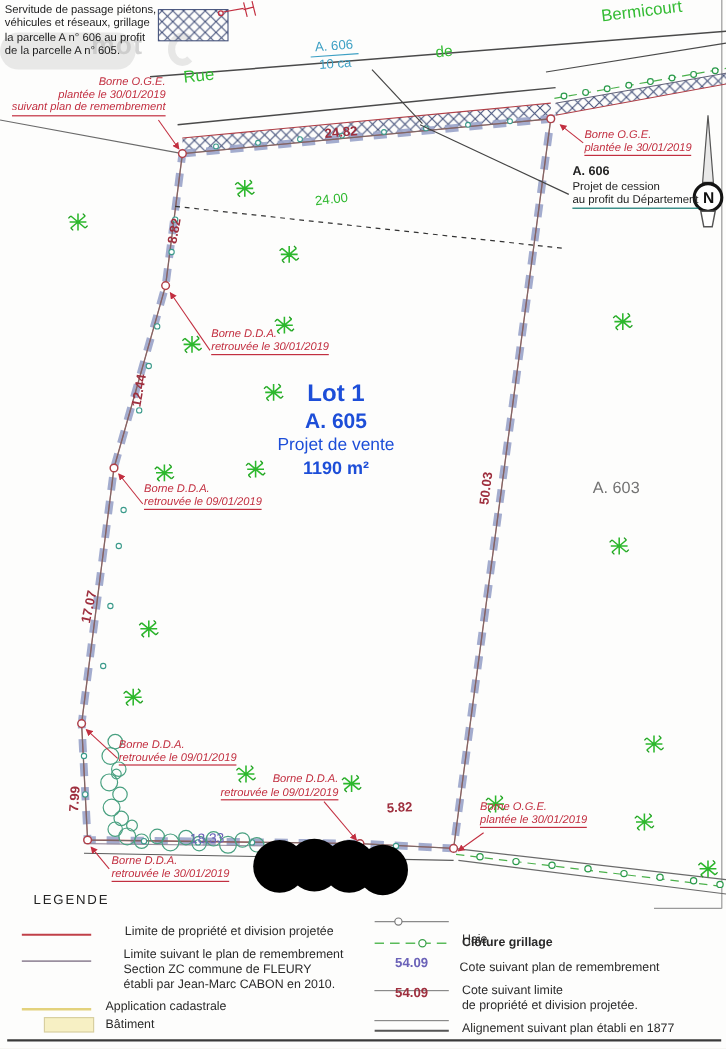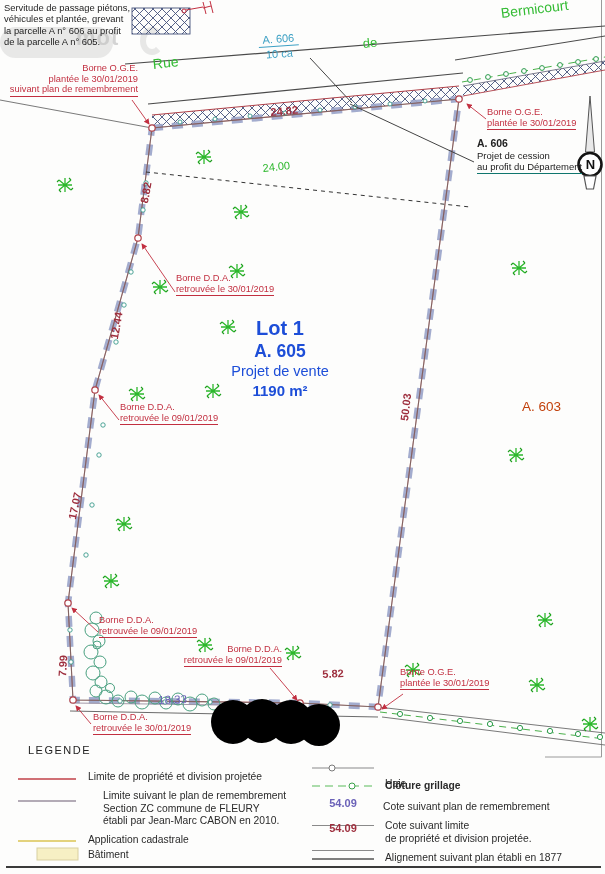--- a/index.html
+++ b/index.html
@@ -14,34 +14,34 @@
   
   .wm-blob{position:absolute;left:0;top:27px;width:113px;height:31px;background:#cbcbcb;opacity:.42;border-radius:16px;}
   .wm-arc{position:absolute;left:140px;top:27px;width:24px;height:28px;border:6px solid #cdcdcd;border-right-color:transparent;border-radius:50%;opacity:.45;}
   .wm-text{position:absolute;left:76px;top:25px;font-size:22px;font-weight:bold;color:#bfbfbf;opacity:.65;letter-spacing:1px;}
   
   .servitude{left:4px;top:2px;font-size:9.4px;line-height:11.4px;color:#1d1d1d;}
   .street-name{color:#33bb33;font-size:14px;}
   .frac{left:244px;top:35px;width:68px;text-align:center;color:#3da0c4;font-size:11px;transform:rotate(-4deg);}
   .frac .top{border-bottom:1.2px solid #3da0c4;padding:0 4px 1px 4px;display:inline-block;}
   .frac .bot{display:block;padding-top:1px;}
-  .borne{font-size:9.3px;line-height:10.6px;color:#c22f40;}
+  .borne{font-size:9.3px;line-height:10.6px;font-style:italic;color:#c22f40;}
   .borne .lines{display:inline-block;border-bottom:1.1px solid #c22f40;padding-bottom:1px;}
   .cession{font-size:9.5px;line-height:11px;color:#222;}
   .cession .title{font-weight:bold;font-size:10.5px;margin-bottom:1px;}
   .cession .lines{display:inline-block;border-bottom:1px solid #0f766e;padding-bottom:1px;}
   .meas{font-size:11px;font-weight:600;color:#9e2f3e;}
   .meas-green{font-size:11px;color:#2eb82e;font-weight:400;}
   .meas-violet{font-size:11.5px;color:#6b62b8;font-weight:400;}
   .lot{left:185px;top:316px;width:190px;text-align:center;color:#1d4ed8;}
   .lot .l1{font-size:20px;font-weight:bold;line-height:24px;}
   .lot .l2{font-size:17.5px;font-weight:bold;line-height:22px;}
   .lot .l3{font-size:14.5px;line-height:19px;}
   .lot .l4{font-size:15px;font-weight:bold;line-height:19px;}
-  .a603{font-size:13.5px;color:#c2410c;margin-left:28px;}
+  .a603{font-size:13.5px;color:#737373;}
   .north-n{position:absolute;left:583px;top:157px;width:15px;text-align:center;font-size:13px;font-weight:bold;color:#111;}
   
   .legend-title{left:28px;top:744px;font-size:11px;color:#222;letter-spacing:1.5px;}
   .leg-text{position:absolute;font-size:10.3px;line-height:12.6px;color:#2a2a2a;}
   .leg-sym{position:absolute;}
   .leg-val{position:absolute;width:62px;text-align:center;font-size:11px;font-weight:600;border-bottom:1.2px solid #8a8a8a;padding-bottom:16px;}
   .val-violet{color:#6b62b8;}
   .val-red{color:#9e2f3e;}
   svg{display:block;}
   .map-svg{position:absolute;left:0;top:0;}
@@ -245,21 +245,21 @@
     <g fill="#000">
       <circle cx="233" cy="722" r="22"></circle>
         <circle cx="262" cy="721" r="22"></circle>
       <circle cx="291" cy="722" r="22"></circle>
         <circle cx="319" cy="725" r="21"></circle>
     </g>
   </svg>
 
   <div class="lbl servitude">
     <div class="ln">Servitude de passage piétons,</div>
-    <div class="ln">véhicules et plantée, grevant</div>
+    <div class="ln">véhicules et réseaux, grillage</div>
     <div class="ln">la parcelle A n° 606 au profit</div>
     <div class="ln">de la parcelle A n° 605.</div>
   </div>
 
   <div class="lbl street-name" style="left:152px;top:56px;transform:rotate(-6deg);">Rue</div>
   <div class="lbl street-name" style="left:362px;top:36px;transform:rotate(-6deg);font-size:13px;">de</div>
   <div class="lbl street-name" style="left:500px;top:5px;transform:rotate(-7deg);">Bermicourt</div>
 
   <div class="lbl frac">
     <span class="top">A. 606</span>
@@ -353,21 +353,21 @@
   <svg class="leg-sym" style="left:18px;top:797px;" width="60" height="8">
       <line x1="0" y1="4" x2="58" y2="4" stroke="#9a8f9f" stroke-width="1.4"></line>
     </svg>
   <svg class="leg-sym" style="left:18px;top:837px;" width="60" height="8">
       <line x1="0" y1="4" x2="58" y2="4" stroke="#e3d27d" stroke-width="2"></line>
     </svg>
   <svg class="leg-sym" style="left:36px;top:847px;" width="44" height="15">
       <rect x="1" y="1" width="41" height="12" fill="#f7f0c4" stroke="#d8cfa0" stroke-width="1"></rect>
     </svg>
 
-  <div class="leg-text" style="left:88px;top:771px;">
+  <div class="leg-text" style="left:104px;top:771px;">
     <div class="ln">Limite de propriété et division projetée</div>
   </div>
   <div class="leg-text" style="left:88px;top:790px;margin-left:15px;">
     <div class="ln">Limite suivant le plan de remembrement</div>
     <div class="ln">Section ZC commune de FLEURY</div>
     <div class="ln">établi par Jean-Marc CABON en 2010.</div>
   </div>
   <div class="leg-text" style="left:88px;top:834px;">
     <div class="ln">Application cadastrale</div>
   </div>

